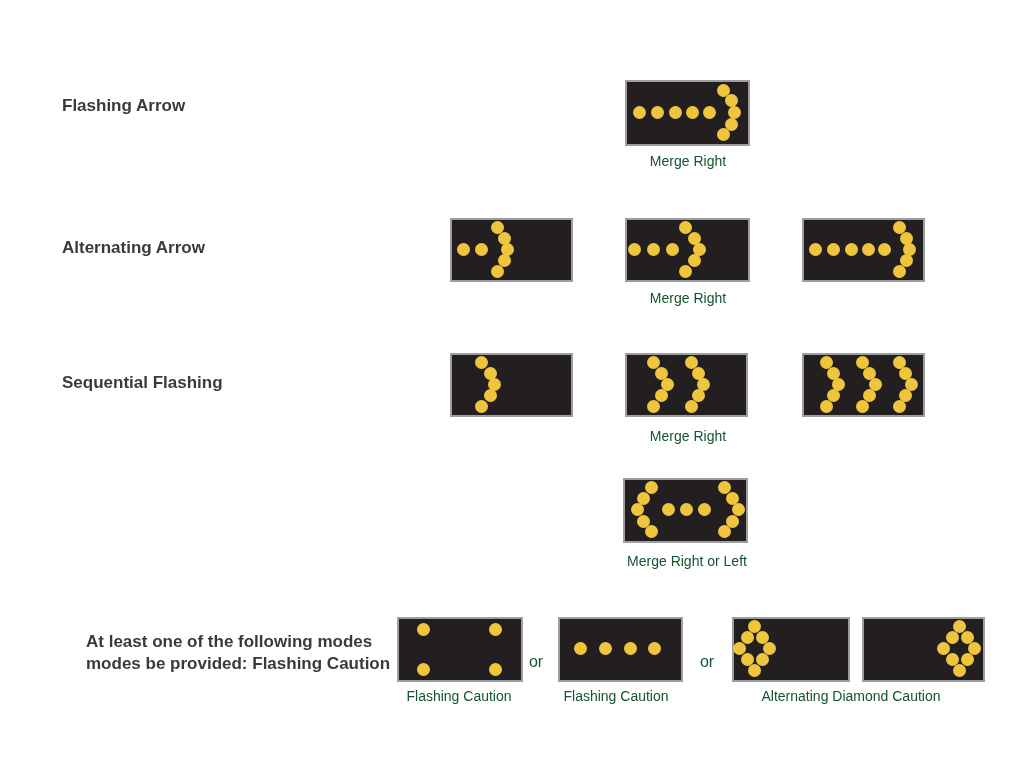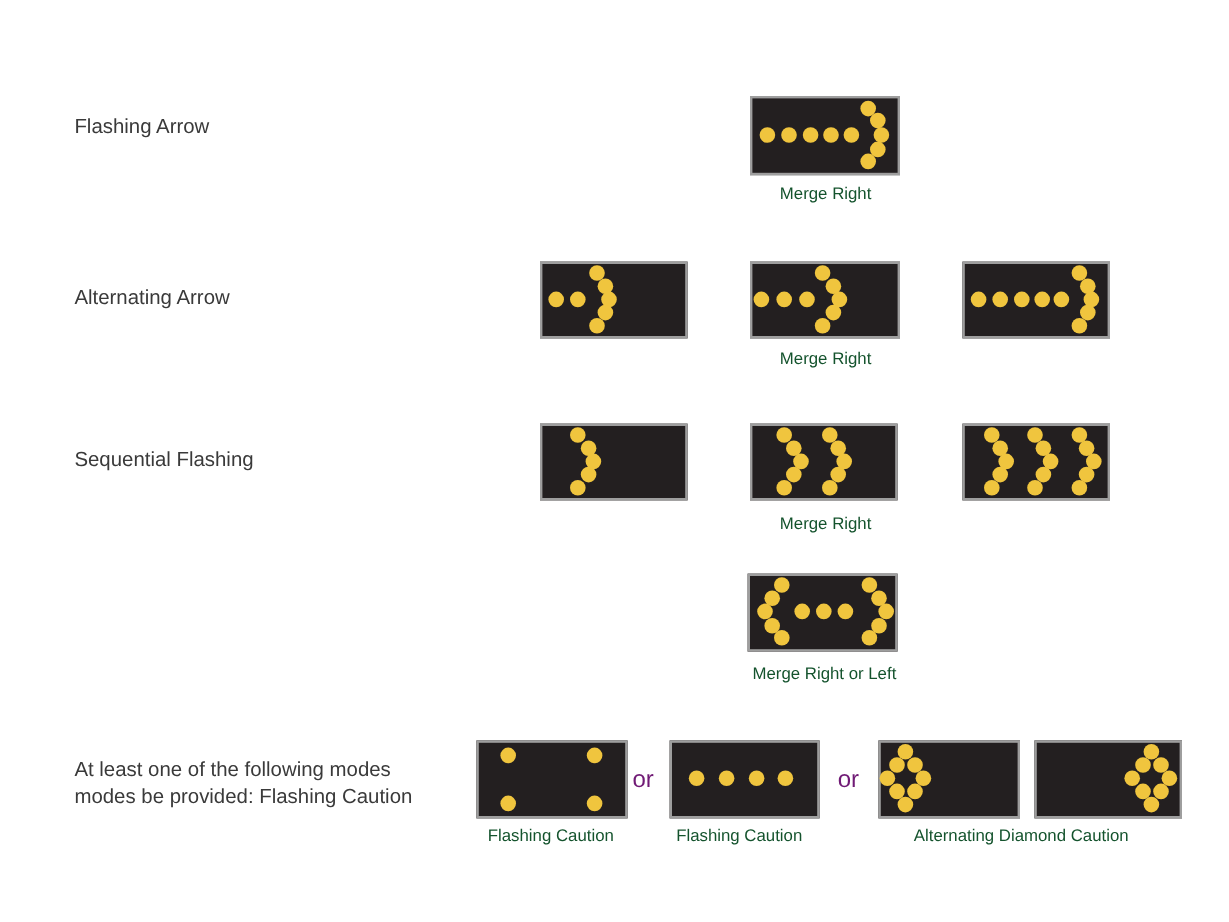--- a/index.html
+++ b/index.html
@@ -14,22 +14,23 @@
     background: #ffffff;
     font-family: "Liberation Sans", sans-serif;
     overflow: hidden;
   }
   .row-label {
     position: absolute;
     color: #3a3a3a;
     font-size: 17px;
     line-height: 21px;
     white-space: nowrap;
-  }
-  .row-label.triple { line-height: 22px; }
+    font-weight: bold;
+  }
+  .row-label.triple { line-height: 22px; margin-left: 24px; }
   .panel {
     position: absolute;
     box-sizing: border-box;
     background: #231f20;
     border: 2px solid #9e9e9e;
   }
   .dot {
     position: absolute;
     width: 13px;
     height: 13px;
@@ -42,24 +43,25 @@
     position: absolute;
     transform: translateX(-50%);
     color: #14532d;
     font-size: 14px;
     line-height: 20px;
     white-space: nowrap;
   }
   .or-label {
     position: absolute;
     transform: translateX(-50%);
-    color: #701a75;
-    font-size: 20px;
+    color: #14532d;
+    font-size: 16px;
     line-height: 20px;
     white-space: nowrap;
+    margin-top: 12px;
   }
 </style>
 </head>
 <body>
 
 <div class="figure">
   <div id="labels-layer">
       <div class="row-label" style="left: 62px; top: 95px;">
         <div>Flashing Arrow</div>
       </div>

